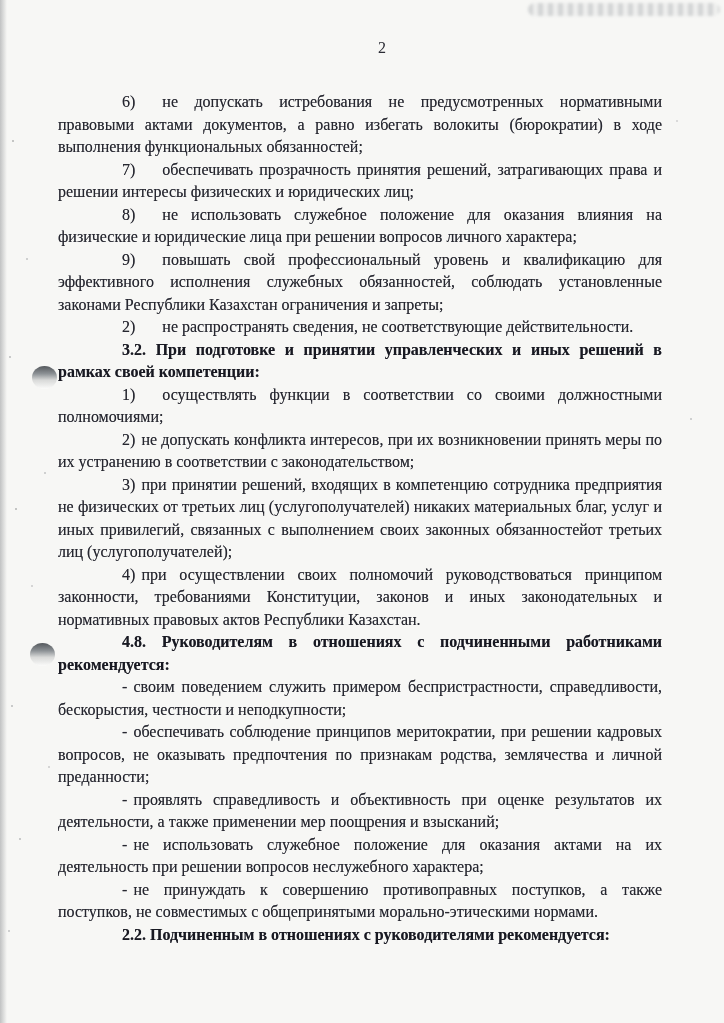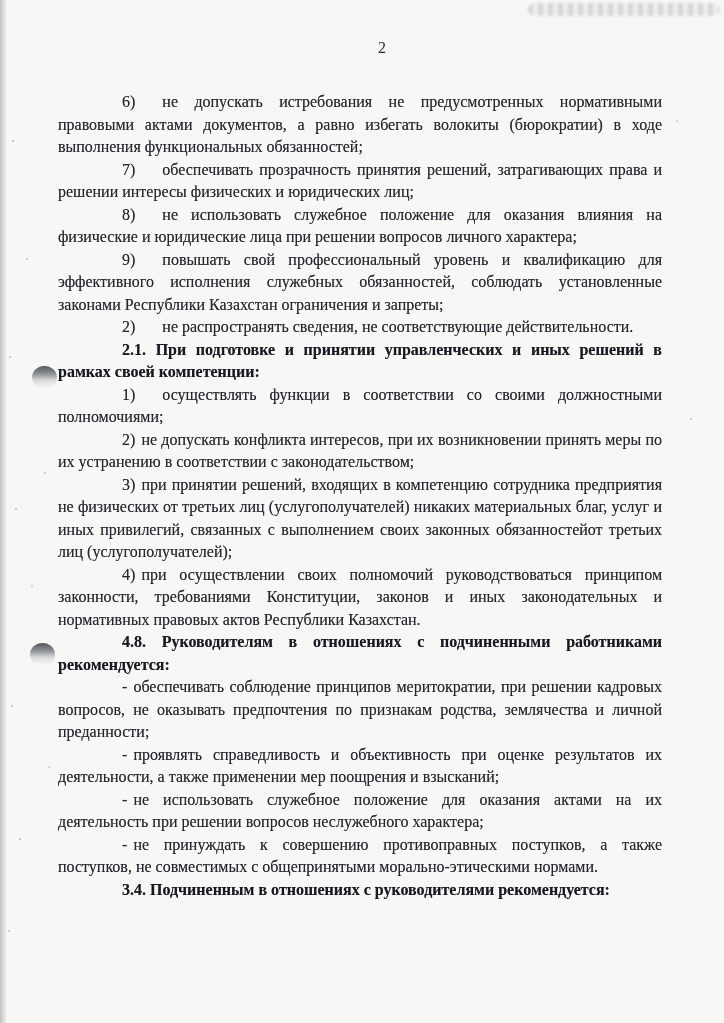--- a/index.html
+++ b/index.html
@@ -90,37 +90,38 @@
 
     <p class="para"><span class="marker">7)</span><span class="tab"></span><span>обеспечивать прозрачность принятия решений, затрагивающих права и решении интересы физических и юридических лиц;</span></p>
 
     <p class="para"><span class="marker">8)</span><span class="tab"></span><span>не использовать служебное положение для оказания влияния на физические и юридические лица при решении вопросов личного характера;</span></p>
 
     <p class="para"><span class="marker">9)</span><span class="tab"></span><span>повышать свой профессиональный уровень и квалификацию для эффективного исполнения служебных обязанностей, соблюдать установленные законами Республики Казахстан ограничения и запреты;</span></p>
 
 
     <p class="para"><span class="marker">2)</span><span class="tab"></span><span>не распространять сведения, не соответствующие действительности.</span></p>
 
-    <p class="para head">2.1. При подготовке и принятии управленческих и иных решений в рамках своей компетенции:</p>
+    <p class="para head">3.2. При подготовке и принятии управленческих и иных решений в рамках своей компетенции:</p>
 
     <p class="para"><span class="marker">1)</span><span class="tab"></span><span>осуществлять функции в соответствии со своими должностными полномочиями;</span></p>
 
     <p class="para"><span class="marker sp">2)</span><span>не допускать конфликта интересов, при их возникновении принять меры по их устранению в соответствии с законодательством;</span></p>
 
     <p class="para"><span class="marker sp">3)</span><span>при принятии решений, входящих в компетенцию сотрудника предприятия не физических от третьих лиц (услугополучателей) никаких материальных благ, услуг и иных привилегий, связанных с выполнением своих законных обязанностейот третьих лиц (услугополучателей);</span></p>
 
     <p class="para"><span class="marker sp">4)</span><span>при осуществлении своих полномочий руководствоваться принципом законности, требованиями Конституции, законов и иных законодательных и нормативных правовых актов Республики Казахстан.</span></p>
 
     <p class="para head">4.8. Руководителям в отношениях с подчиненными работниками рекомендуется:</p>
 
+    <p class="para"><span class="marker sp">-</span><span>своим поведением служить примером беспристрастности, справедливости, бескорыстия, честности и неподкупности;</span></p>
 
     <p class="para"><span class="marker sp">-</span><span>обеспечивать соблюдение принципов меритократии, при решении кадровых вопросов, не оказывать предпочтения по признакам родства, землячества и личной преданности;</span></p>
 
     <p class="para"><span class="marker sp">-</span><span>проявлять справедливость и объективность при оценке результатов их деятельности, а также применении мер поощрения и взысканий;</span></p>
 
     <p class="para"><span class="marker sp">-</span><span>не использовать служебное положение для оказания актами на их деятельность при решении вопросов неслужебного характера;</span></p>
 
     <p class="para"><span class="marker sp">-</span><span>не принуждать к совершению противоправных поступков, а также поступков, не совместимых с общепринятыми морально-этическими нормами.</span></p>
 
-    <p class="para head">3.4. Подчиненным в отношениях с руководителями рекомендуется:</p>
+    <p class="para head">2.2. Подчиненным в отношениях с руководителями рекомендуется:</p>
 
   </div>
 </div>
 
 </body></html>

